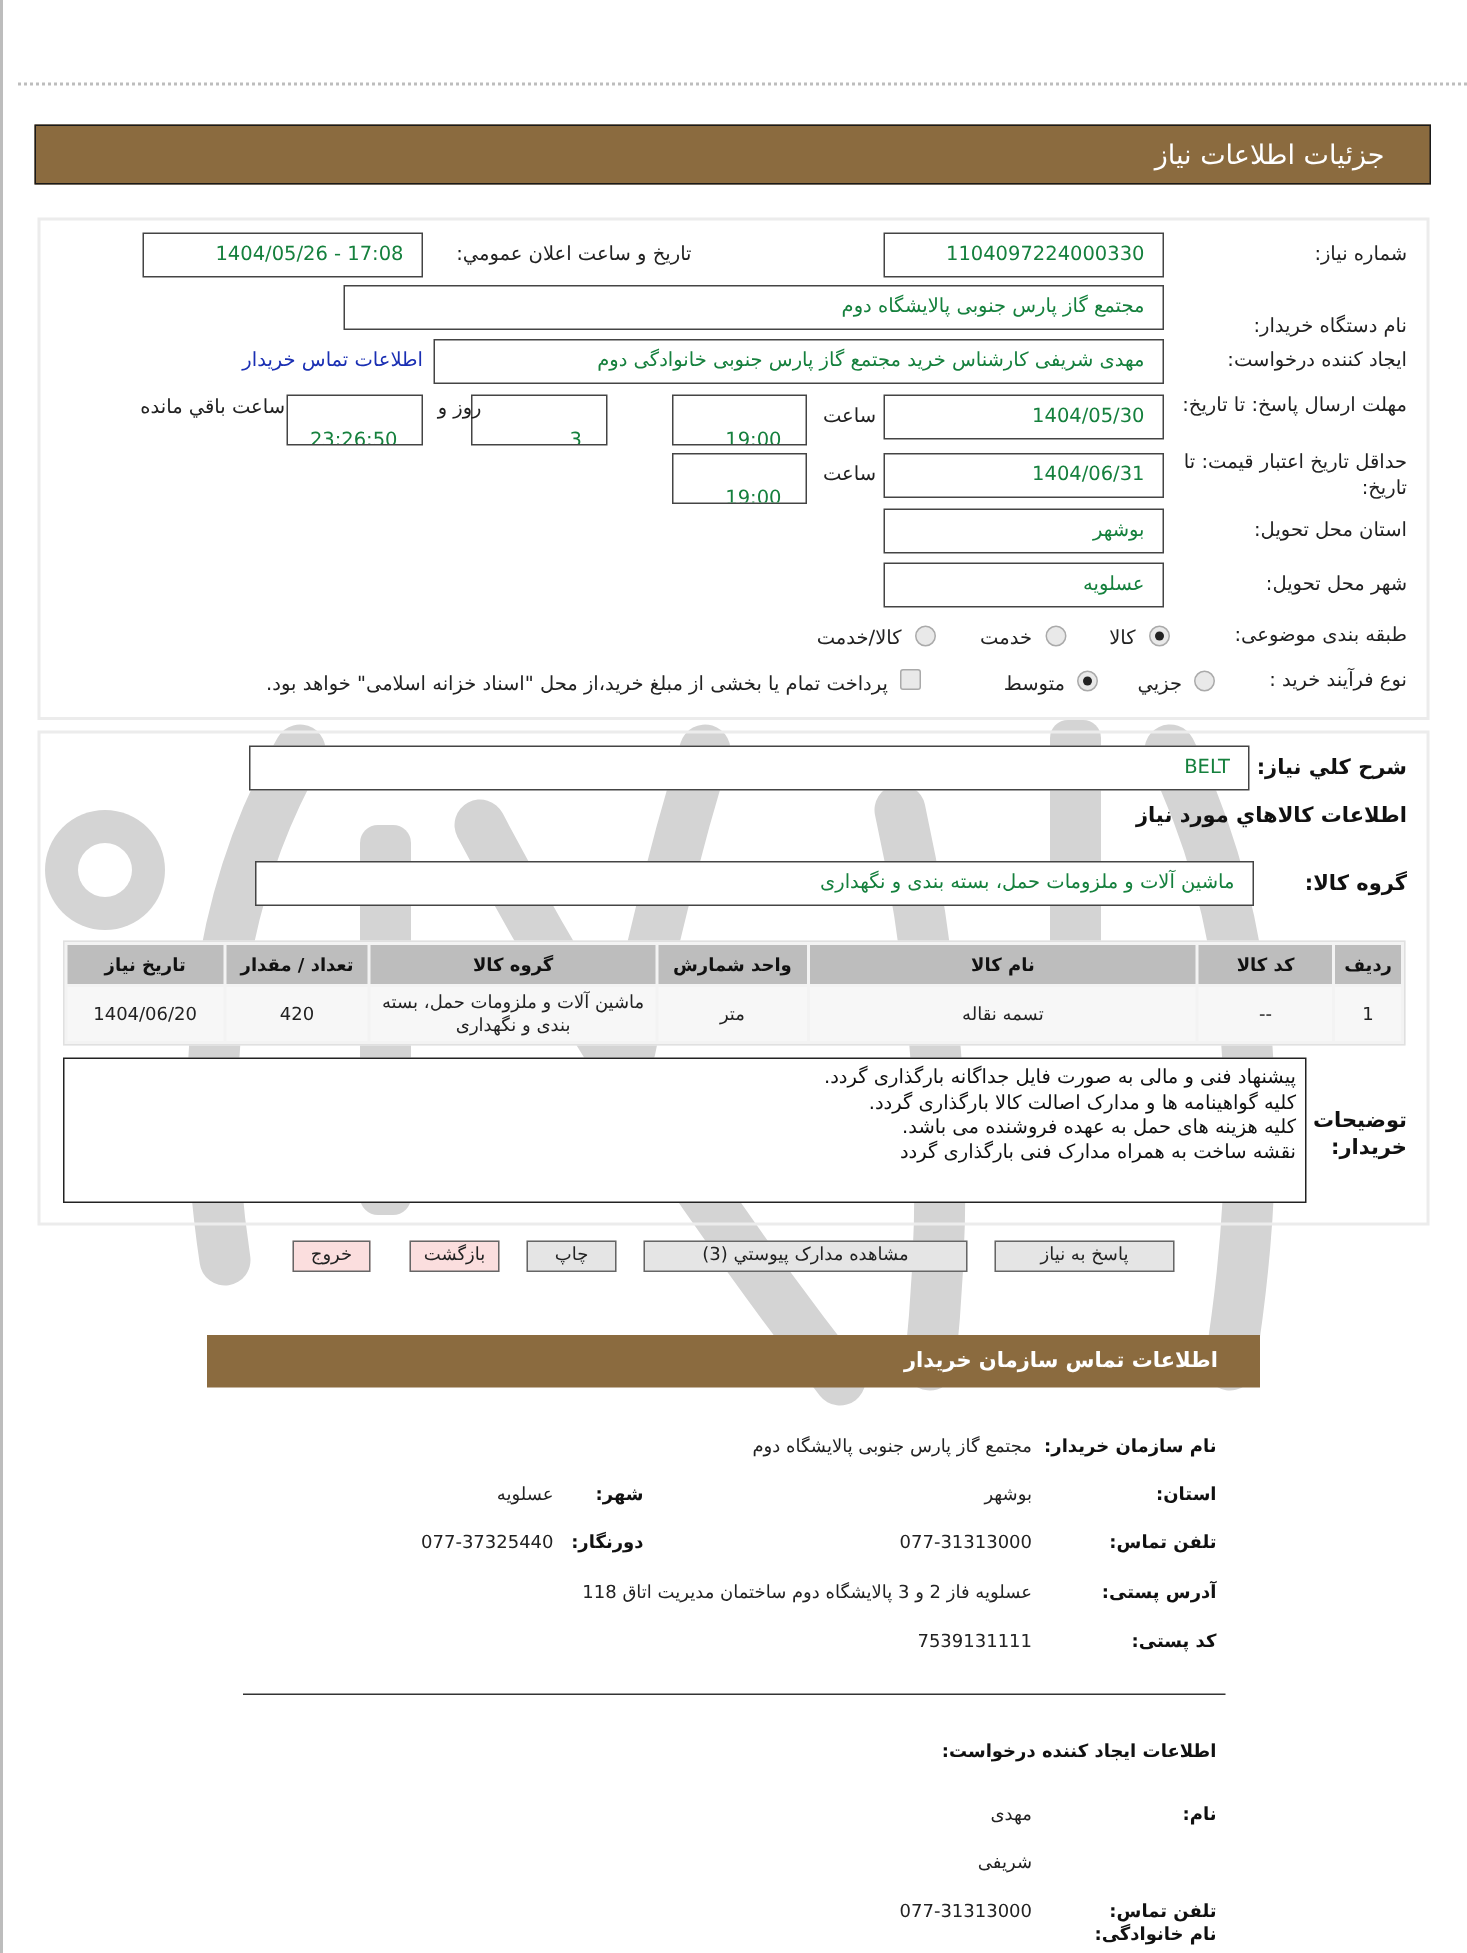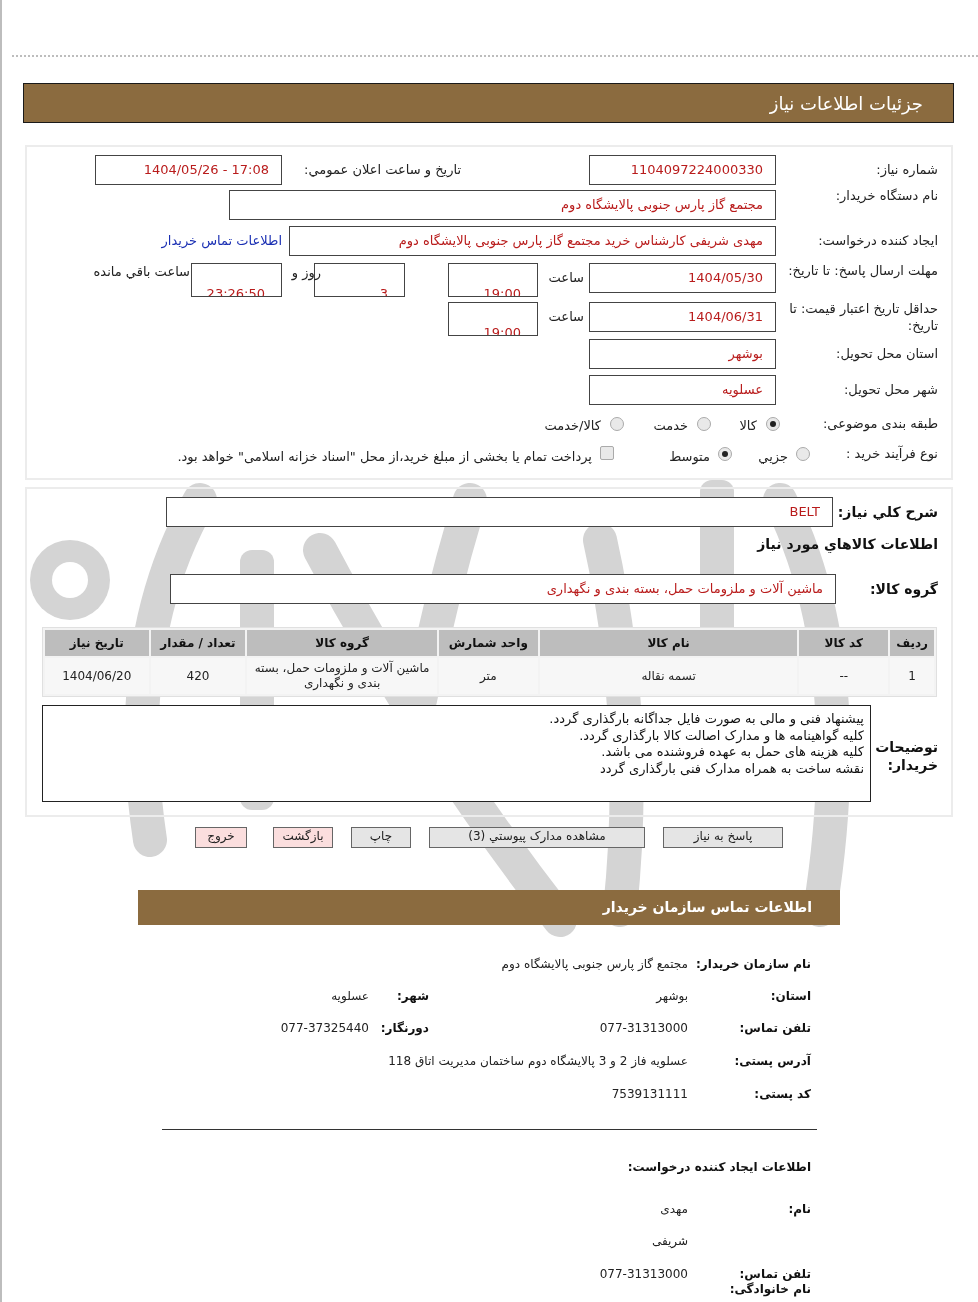--- a/index.html
+++ b/index.html
@@ -26,21 +26,21 @@
     position: absolute; border: 2px solid #ececec; background: transparent; box-sizing: border-box;
   }
   .panel-main { left: 25px; top: 145px; width: 928px; height: 335px; }
   .panel-items { left: 25px; top: 487px; width: 928px; height: 330px; }
 
   .lbl { position: absolute; direction: rtl; text-align: right; font-size: 13px; color: #222; white-space: nowrap; }
   .lbl-wrap { white-space: normal; line-height: 17px; }
   .field {
     position: absolute; box-sizing: border-box; border: 1px solid #444; background: #fff;
     height: 30px; line-height: 28px; direction: rtl; text-align: right; padding: 0 12px;
-    font-size: 13px; color: #b91c1c; white-space: nowrap; overflow: hidden;
+    font-size: 13px; color: #15803d; white-space: nowrap; overflow: hidden;
   }
   .field.ltrval { direction: ltr; text-align: right; }
   .field.center { text-align: right; padding: 16px; }
   .link { position: absolute; color: #1a2fb3; direction: rtl; font-size: 13px; white-space: nowrap; cursor: pointer; }
 
   .radio { position: absolute; width: 14px; height: 14px; border-radius: 50%; border: 1px solid #aaa; background: #e9e9e9; box-sizing: border-box; }
   .radio.checked::after { content: ""; position: absolute; left: 3px; top: 3px; width: 6px; height: 6px; border-radius: 50%; background: #222; }
   .checkbox { position: absolute; width: 14px; height: 14px; border: 1px solid #aaa; background: #e9e9e9; border-radius: 2px; box-sizing: border-box; }
 
   .bold-lbl { position: absolute; direction: rtl; font-weight: bold; font-size: 14px; color: #111; white-space: nowrap; }
@@ -98,25 +98,25 @@
   <span>جزئيات اطلاعات نياز</span>
 </div>
 
 <div class="panel panel-main"></div>
 
 <span class="lbl" style="right:40px; top:162px;">شماره نیاز:</span>
 <div class="field" style="left:589px; top:155px; width:187px;"><span>1104097224000330</span></div>
 <span class="lbl" style="right:517px; top:162px;">تاريخ و ساعت اعلان عمومي:</span>
 <div class="field ltrval" style="left:95px; top:155px; width:187px; direction:ltr; text-align:right;"><span>1404/05/26 - 17:08</span></div>
 
-<span class="lbl" style="right:40px; top:188px;margin-left:16px;">نام دستگاه خریدار:</span>
+<span class="lbl" style="right:40px; top:210px;margin-left:16px;">نام دستگاه خریدار:</span>
 <div class="field" style="left:229px; top:190px; width:547px;"><span>مجتمع گاز پارس جنوبی پالایشگاه دوم</span></div>
 
 <span class="lbl" style="right:40px; top:233px;">ایجاد کننده درخواست:</span>
-<div class="field" style="left:289px; top:226px; width:487px;"><span>مهدی شریفی کارشناس خرید مجتمع گاز پارس جنوبی پالایشگاه دوم</span></div>
+<div class="field" style="left:289px; top:226px; width:487px;"><span>مهدی شریفی کارشناس خرید مجتمع گاز پارس جنوبی خانوادگی دوم</span></div>
 <span class="link" style="right:696px; top:233px;">اطلاعات تماس خریدار</span>
 
 <span class="lbl lbl-wrap" style="right:40px; top:262px; width:150px;">مهلت ارسال پاسخ: تا تاریخ:</span>
 <div class="field" style="left:589px; top:263px; width:187px;"><span>1404/05/30</span></div>
 <span class="lbl" style="right:394px; top:270px;">ساعت</span>
 <div class="field center" style="left:448px; top:263px; width:90px;"><span>19:00</span></div>
 <div class="field center" style="left:314px; top:263px; width:91px;"><span>3</span></div>
 <span class="lbl" style="right:657px; top:265px;">روز و</span>
 <div class="field center" style="left:191px; top:263px; width:91px;"><span>23:26:50</span></div>
 <span class="lbl" style="right:788px; top:264px;">ساعت باقي مانده</span>

